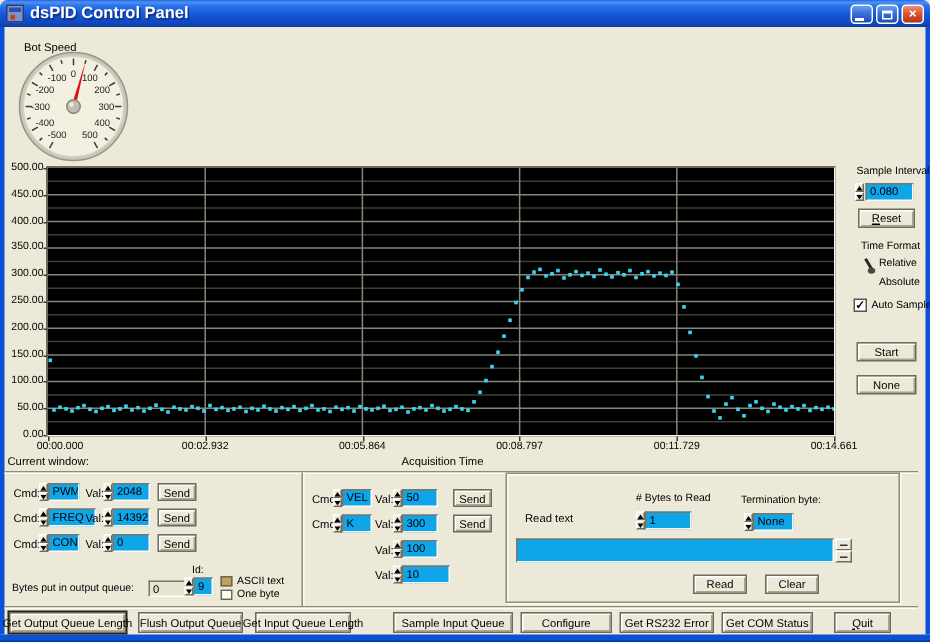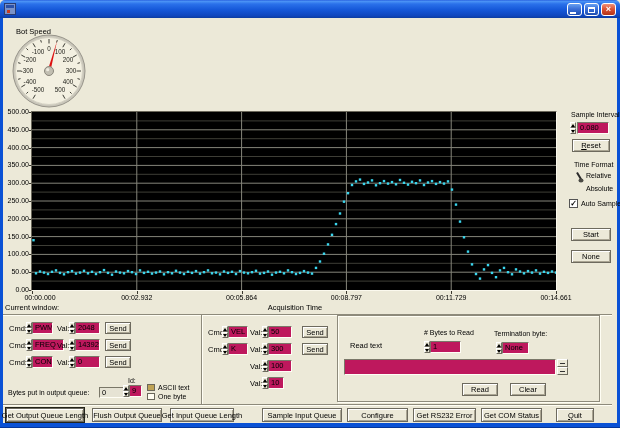--- a/index.html
+++ b/index.html
@@ -25,21 +25,21 @@
 
   
   .b-left,.b-right { position:absolute; top:18px; width:3px; height:405px; background:#0a51d5; }
   .b-left { left:0; } .b-right { left:617px; }
   .b-bottom { position:absolute; left:0; top:423px; width:620px; height:5px; background:linear-gradient(180deg,#0a51d5 0%,#0a51d5 70%,#03287a 100%); }
 
   .lbl { position:absolute; white-space:nowrap; }
   .sm { font-size:7px; }
 
   
-  .field { position:absolute; background:#be185d; border:1px solid; border-color:#7a7768 #fffef6 #fffef6 #7a7768; font-size:7.5px; line-height:10px; padding:0 0 0 2px; overflow:hidden; white-space:nowrap; }
+  .field { position:absolute; background:#0ea5e9; border:1px solid; border-color:#7a7768 #fffef6 #fffef6 #7a7768; font-size:7.5px; line-height:10px; padding:0 0 0 2px; overflow:hidden; white-space:nowrap; }
   .field.gray { background:#e6e3d4; }
   .spin { position:absolute; width:6px; display:flex; flex-direction:column; }
   .spin .su,.spin .sd { flex:1; background:#ece9d8; border:1px solid; border-color:#fff #6d6a5e #6d6a5e #fff; display:flex; align-items:center; justify-content:center; }
   .spin .su::after { content:""; border-left:2px solid transparent; border-right:2px solid transparent; border-bottom:3px solid #000; }
   .spin .sd::after { content:""; border-left:2px solid transparent; border-right:2px solid transparent; border-top:3px solid #000; }
 
   .btn { position:absolute; background:#ece9d8; border:1px solid #6d6a5e; box-shadow:inset 1px 1px 0 #fff, inset -1px -1px 0 #aaa593; font-size:7.5px; display:flex; align-items:center; justify-content:center; white-space:nowrap; cursor:default; }
   .btn.default { outline:1px solid #23231a; }
 
   
@@ -62,20 +62,21 @@
   .scrollw div::after { content:""; width:5px; height:1px; background:#333; }
   .u { text-decoration:underline; }
 </style>
 </head>
 <body>
 
 <div class="win">
 
   <div class="titlebar">
     <div class="title-icon"></div>
+    <div class="title-text">dsPID Control Panel</div>
     <div class="winbtns">
       <div class="wbtn bluish min">
           <span></span>
         </div>
       <div class="wbtn bluish max">
           <span></span>
         </div>
       <div class="wbtn close">×</div>
     </div>
   </div>
@@ -437,21 +438,21 @@
   <div class="spin" style="left:262px;top:360px;height:12px;">
       <div class="su"></div>
       <div class="sd"></div>
     </div>
   <div class="field" style="left:268px;top:360px;width:24px;height:12px;">100</div>
   <div class="lbl" style="left:250px;top:379px;">Val:</div>
   <div class="spin" style="left:262px;top:377px;height:12px;">
       <div class="su"></div>
       <div class="sd"></div>
     </div>
-  <div class="field" style="left:268px;top:377px;width:16px;height:12px;">10</div>
+  <div class="field" style="left:268px;top:377px;width:32px;height:12px;">10</div>
 
   <div class="lbl" style="left:350px;top:341px;">Read text</div>
   <div class="lbl sm" style="left:424px;top:329px;"># Bytes to Read</div>
   <div class="spin" style="left:424px;top:341px;height:12px;">
       <div class="su"></div>
       <div class="sd"></div>
     </div>
   <div class="field" style="left:430px;top:341px;width:31px;height:12px;">1</div>
   <div class="lbl sm" style="left:494px;top:330px;">Termination byte:</div>
   <div class="spin" style="left:496px;top:342px;height:12px;">

